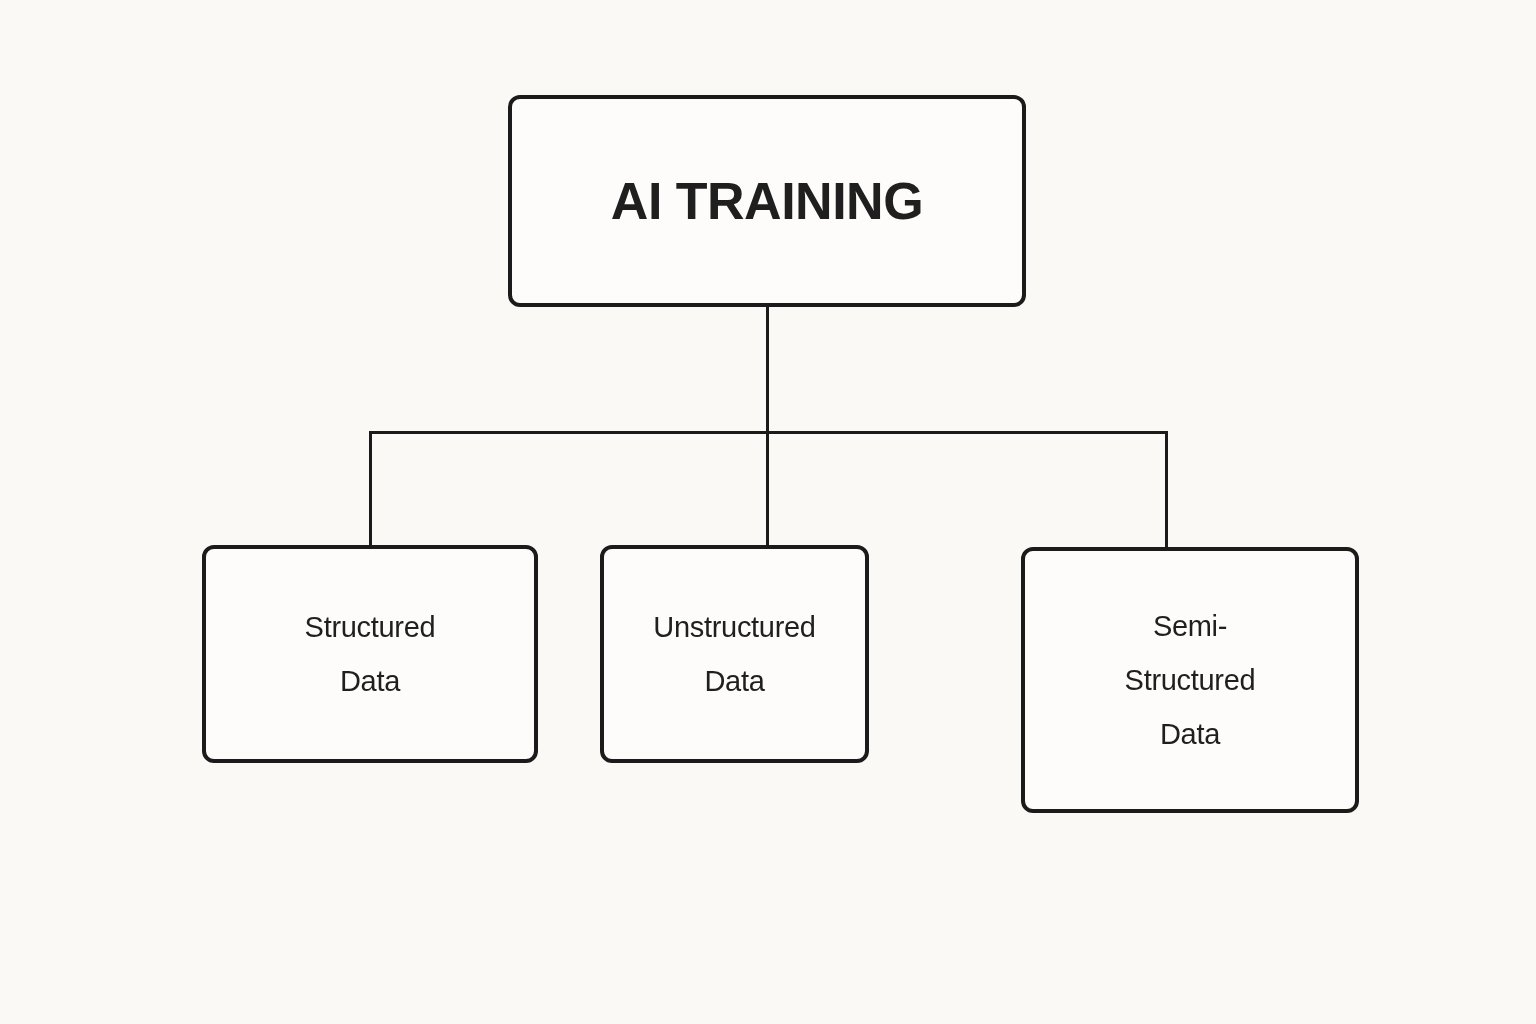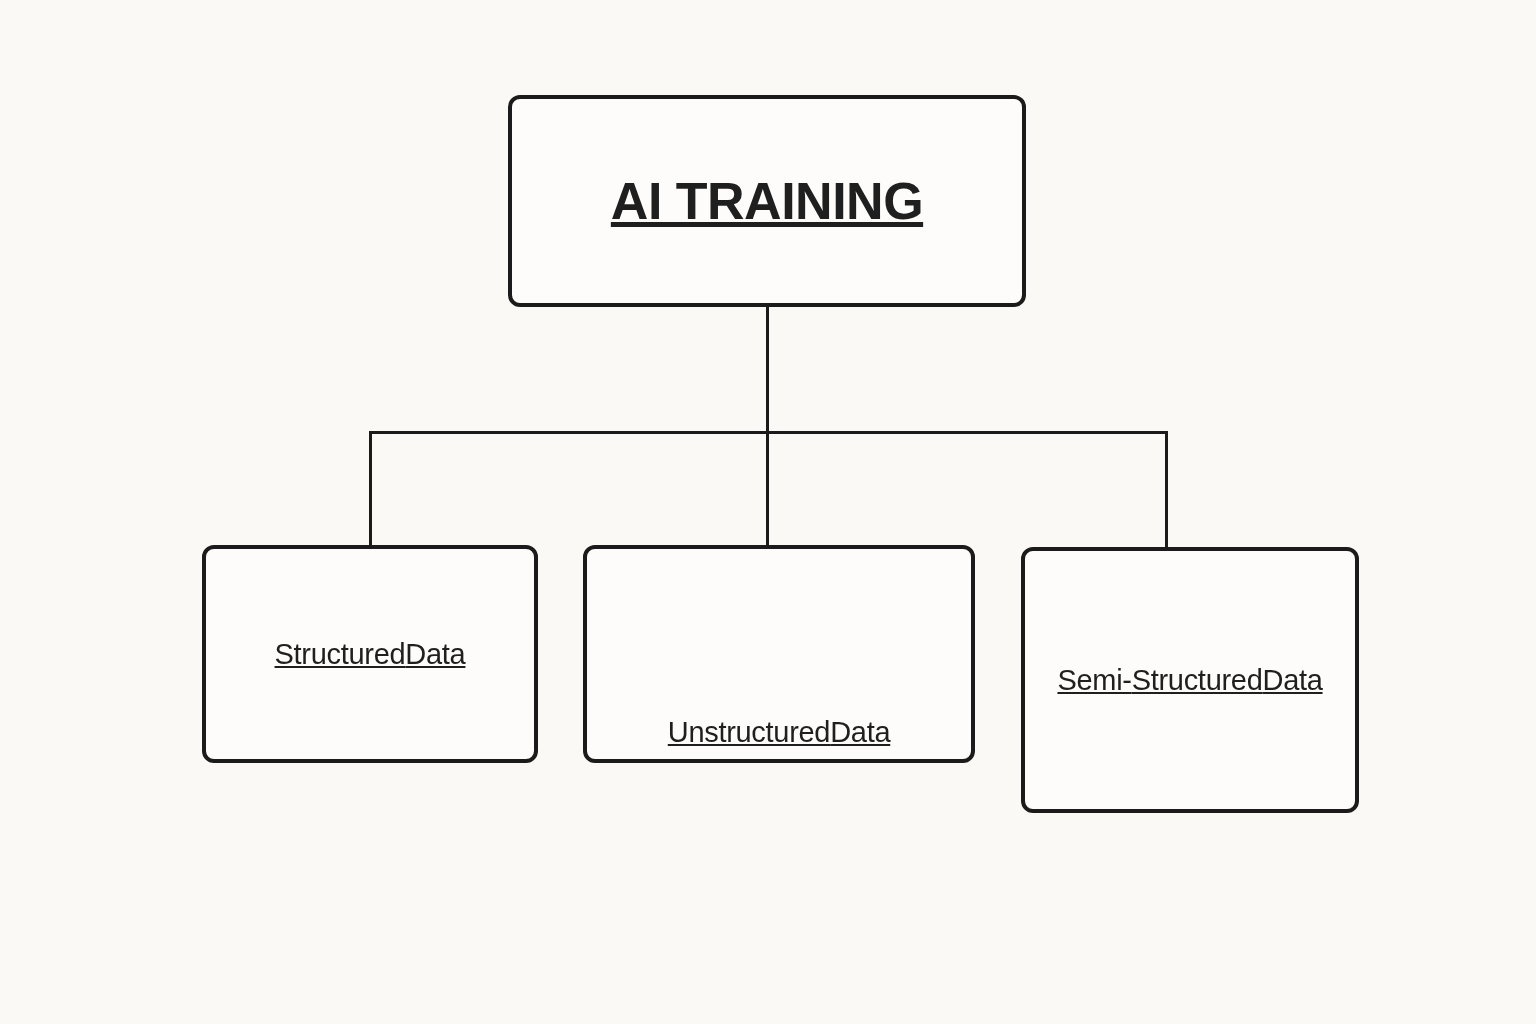--- a/index.html
+++ b/index.html
@@ -18,43 +18,42 @@
   .canvas{
     position:absolute;
     left:0;top:0;width:1536px;height:1024px;
   }
   .node{
     position:absolute;
     background:var(--node-fill);
     border:4px solid var(--stroke);
     border-radius:12px;
     display:flex;
-    flex-direction:row;
+    flex-direction:column;
     align-items:center;
     justify-content:center;
     text-align:center;
     color:var(--text);
-    text-decoration:underline;
   }
   .node .nline{display:block;}
   .root-node{
     left:508px;top:95px;width:518px;height:212px;
     font-size:52px;
     font-weight:700;
     line-height:70px;
     letter-spacing:-0.5px;
   }
   .child-node{
     font-size:29px;
     font-weight:400;
     line-height:54px;
     letter-spacing:-0.3px;
   }
   .child-1{left:202px;top:545px;width:336px;height:218px;}
-  .child-2{left:583px;top:545px;width:392px;height:218px;align-items:flex-end;}
+  .child-2{left:600px;top:545px;width:269px;height:218px;}
   .child-3{left:997px;top:547px;width:338px;height:266px;margin-left:24px;}
   .connector{
     position:absolute;
     background:var(--stroke);
   }
   .conn-stem   {left:765.5px;top:305px;width:3px;height:129px;}
   .conn-hbar   {left:369px;top:431px;width:798px;height:3px;}
   .conn-drop-1 {left:368.5px;top:431px;width:3px;height:116px;}
   .conn-drop-2 {left:765.5px;top:431px;width:3px;height:116px;}
   .conn-drop-3 {left:1164.5px;top:431px;width:3px;height:118px;}

